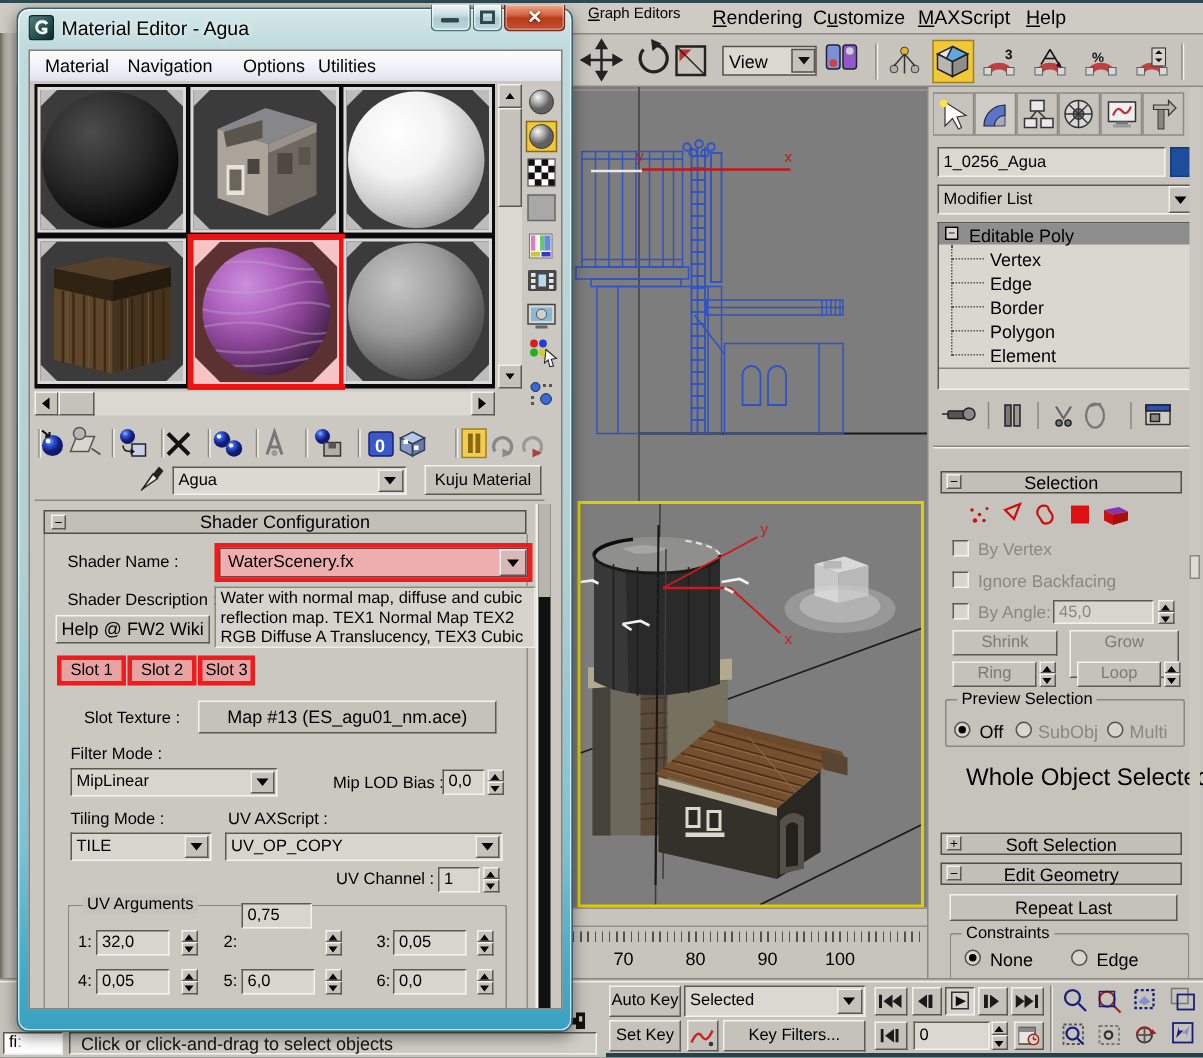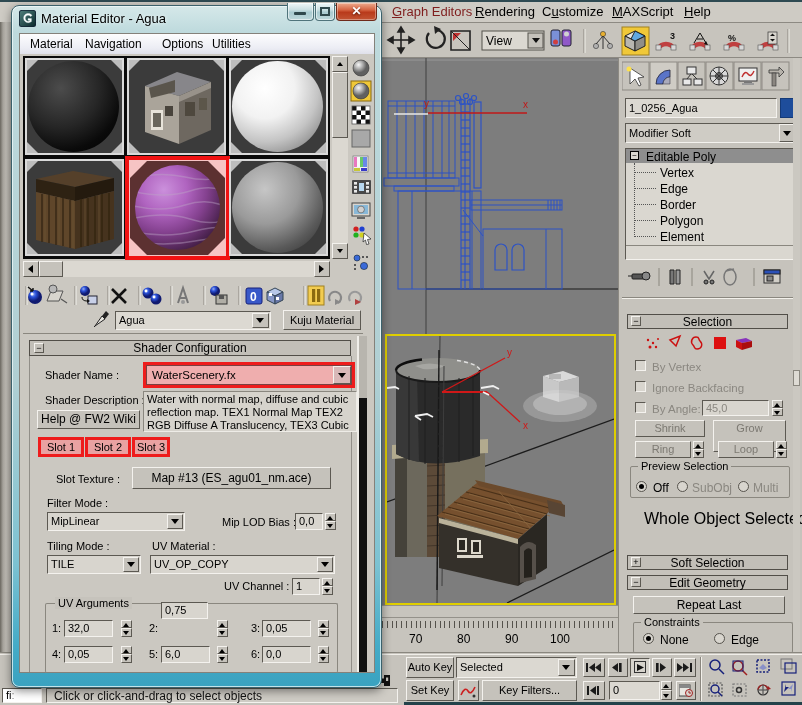--- a/index.html
+++ b/index.html
@@ -26,21 +26,21 @@
 .ctl,.ctr,.cbl,.cbr{position:absolute;width:0;height:0}
 .ctl{left:0;top:0;border-top:11px solid #bdbdbd;border-right:11px solid transparent}
 .ctr{right:0;top:0;border-top:11px solid #bdbdbd;border-left:11px solid transparent}
 .cbl{left:0;bottom:0;border-bottom:11px solid #bdbdbd;border-right:11px solid transparent}
 .cbr{right:0;bottom:0;border-bottom:11px solid #bdbdbd;border-left:11px solid transparent}
 </style></head>
 <body>
 
 <div class="a" style="left:0;top:0;width:802px;height:22px;background:#cecbc4"></div>
 <div class="a" style="left:0;top:0;width:802px;height:2px;background:#2e4a52"></div>
-<div class="a" style="left:392px;top:4px;font-size:13px;color:#7f1d1d"><u>G</u>raph Editors</div>
+<div class="a" style="left:392px;top:4px;font-size:10px;color:#000000"><u>G</u>raph Editors</div>
 <div class="a" style="left:475px;top:4px;font-size:13px;color:#000"><u>R</u>endering</div>
 <div class="a" style="left:542px;top:4px;font-size:13px;color:#000">C<u>u</u>stomize</div>
 <div class="a" style="left:612px;top:4px;font-size:13px;color:#000"><u>M</u>AXScript</div>
 <div class="a" style="left:684px;top:4px;font-size:13px;color:#000"><u>H</u>elp</div>
 
 <div class="a" style="left:0;top:22px;width:802px;height:36px;background:#c7c4bd;border-top:1px solid #8d8a83;border-bottom:1px solid #8d8a83" id="topbar"></div>
 <svg class="a" style="left:385px;top:25px" width="417" height="32" viewBox="0 0 417 32">
 <g stroke="#222" stroke-width="1.6" fill="#222">
       <line x1="16" y1="5" x2="16" y2="25"></line>
       <line x1="6" y1="15" x2="26" y2="15"></line>
@@ -339,21 +339,21 @@
 <path d="M120,17 Q123,10 126,14 Q129,18 132,11" stroke="#c03030" fill="none" stroke-width="1.4"></path>
 <rect x="122" y="21" width="8" height="2" fill="#777"></rect>
       <rect x="120" y="23" width="12" height="2" fill="#999"></rect>
 <path d="M147,10 L157,10 L157,7 L162,12 L157,17 L157,13 L147,13 Z" fill="#b8b4ac" stroke="#333" stroke-width="0.8"></path>
 <rect x="150" y="13" width="4" height="13" fill="#8a8680" stroke="#333" stroke-width="0.6"></rect>
 </g>
 </svg>
 <div class="fld" style="left:625px;top:98px;width:152px;height:20px;line-height:18px;background:#dbd8d1">1_0256_Agua</div>
 <div class="a" style="left:780px;top:98px;width:20px;height:20px;background:#1e4d9b;border:1px solid #143a78"></div>
 
-<div class="fld" style="left:625px;top:123px;width:171px;height:20px;line-height:18px;background:#cfccc5">Modifier Soft</div>
+<div class="fld" style="left:625px;top:123px;width:171px;height:20px;line-height:18px;background:#cfccc5">Modifier List</div>
 <div class="btn" style="left:779px;top:124px;width:16px;height:18px"></div>
 <div class="tri-d" style="left:783px;top:131px"></div>
 
 <div class="a" style="left:625px;top:148px;width:171px;height:112px;background:#dad7d0;border:1px solid;border-color:#5c5952 #f4f2ee #f4f2ee #5c5952"></div>
 <div class="a" style="left:626px;top:149px;width:169px;height:14px;background:#8e8e8e"></div>
 <div class="a" style="left:630px;top:151px;width:9px;height:9px;background:#dad7d0;border:1px solid #000;font-size:8px;line-height:7px;text-align:center;color:#000">−</div>
 <div class="lbl" style="left:646px;top:150px;font-size:12px">Editable Poly</div>
 <div class="a" style="left:634px;top:163px;width:1px;height:72px;border-left:1px dotted #555"></div>
 <div class="lbl" style="left:660px;top:166px;font-size:12px">Vertex</div>
 <div class="lbl" style="left:660px;top:182px;font-size:12px">Edge</div>
@@ -918,21 +918,21 @@
 <div class="fld" style="left:295px;top:513px;width:28px;height:17px;line-height:15px">0,0</div>
 <div class="spin" style="left:325px;top:513px">
     <div style="height:8px">
       <span class="tri-u" style="left:1px;top:2px"></span>
     </div>
     <div style="height:9px">
       <span class="tri-dn" style="left:1px;top:2px"></span>
     </div>
   </div>
 <div class="lbl" style="left:47px;top:540px">Tiling Mode :</div>
-<div class="lbl" style="left:152px;top:540px">UV Material :</div>
+<div class="lbl" style="left:152px;top:540px">UV AXScript :</div>
 <div class="fld" style="left:47px;top:555px;width:94px;height:19px;line-height:17px">TILE</div>
 <div class="btn" style="left:123px;top:557px;width:16px;height:15px"></div>
 <div class="tri-d" style="left:127px;top:562px"></div>
 <div class="fld" style="left:150px;top:555px;width:185px;height:19px;line-height:17px">UV_OP_COPY</div>
 <div class="btn" style="left:317px;top:557px;width:16px;height:15px"></div>
 <div class="tri-d" style="left:321px;top:562px"></div>
 <div class="lbl" style="left:224px;top:580px">UV Channel :</div>
 <div class="fld" style="left:292px;top:578px;width:28px;height:17px;line-height:15px">1</div>
 <div class="spin" style="left:322px;top:578px">
     <div style="height:8px">

